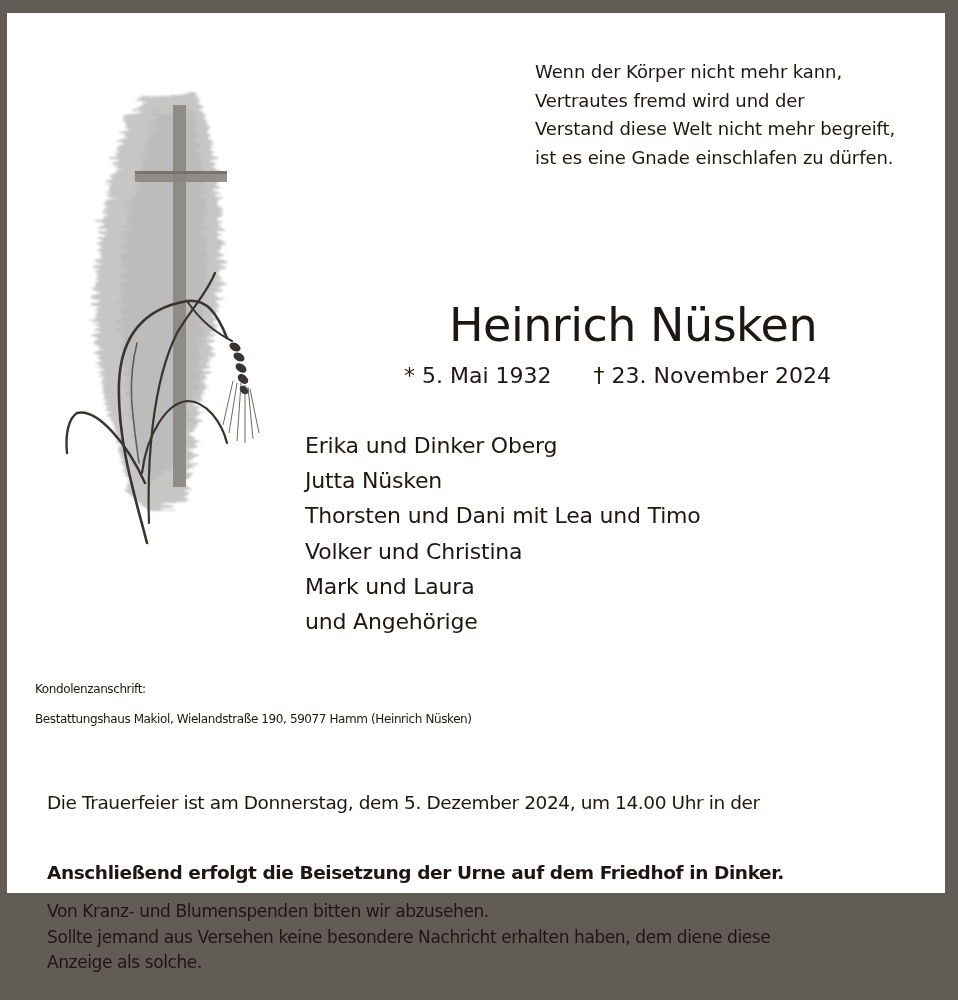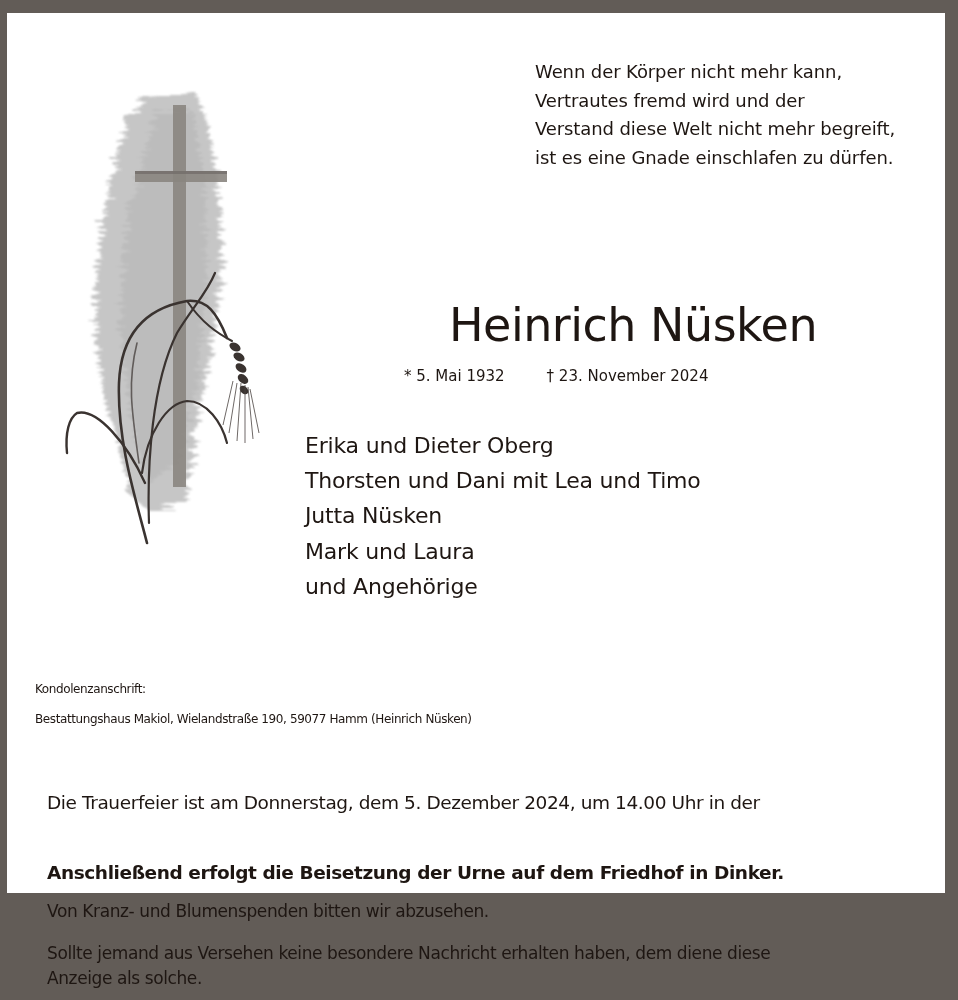--- a/index.html
+++ b/index.html
@@ -14,28 +14,28 @@
   .card {
     position: absolute;
     left: 7px; top: 13px;
     width: 938px; height: 880px;
     background: #ffffff;
   }
   .abs { position: absolute; white-space: nowrap; }
   .poem { left: 528px; top: 45px; font-size: 18px; line-height: 28.5px; letter-spacing: -0.1px; }
   .intro { left: 298px; top: 188px; font-size: 19px; line-height: 31px; letter-spacing: -0.3px; }
   .name { left: 394px; top: 282px; font-size: 46px; line-height: 60px; letter-spacing: -0.5px; margin-left: 48px; }
-  .dates { left: 397px; top: 348px; font-size: 15px; line-height: 30px; }
+  .dates { left: 397px; top: 348px; font-size: 22px; line-height: 30px; }
   .dates .gap { display: inline-block; width: 42px; }
   .family { left: 298px; top: 415px; font-size: 22px; line-height: 35.2px; letter-spacing: -0.2px; }
   .kond { left: 28px; top: 661px; font-size: 12px; line-height: 30px; letter-spacing: -0.4px; }
   .feier { left: 40px; top: 774px; font-size: 18.5px; line-height: 32px; letter-spacing: -0.4px; text-align: right; }
   .beis { left: 40px; top: 844px; font-size: 18.5px; line-height: 32px; letter-spacing: -0.4px; font-weight: bold; }
   .small { left: 40px; top: 886px; font-size: 17px; line-height: 25px; letter-spacing: -0.4px; }
-  .small .line2 { margin-top: 17px; }
+  .small .line2 { margin-top: 1px; }
   .emblem { position: absolute; left: 50px; top: 70px; width: 230px; height: 470px; }
   .line { display: block; }
 </style>
 </head>
 <body>
 
 <div class="card">
 
   <svg class="emblem" viewBox="0 0 230 470" xmlns="http://www.w3.org/2000/svg">
     <defs>
@@ -89,23 +89,24 @@
   </div>
 
 
   <div class="abs name">Heinrich Nüsken</div>
 
   <div class="abs dates">
     <span>* 5. Mai 1932</span><span class="gap"></span><span>† 23. November 2024</span>
   </div>
 
   <div class="abs family">
-    <span class="line">Erika und Dieter Oberg</span>
+    <span class="line">Erika und Dinker Oberg</span>
+    <span class="line">Jutta Nüsken</span>
     <span class="line">Thorsten und Dani mit Lea und Timo</span>
-    <span class="line">Jutta Nüsken</span>
+    <span class="line">Volker und Christina</span>
     <span class="line">Mark und Laura</span>
     <span class="line">und Angehörige</span>
   </div>
 
   <div class="abs kond">
     <span class="line">Kondolenzanschrift:</span>
     <span class="line">Bestattungshaus Makiol, Wielandstraße 190, 59077 Hamm (Heinrich Nüsken)</span>
   </div>
 
   <div class="abs feier">

